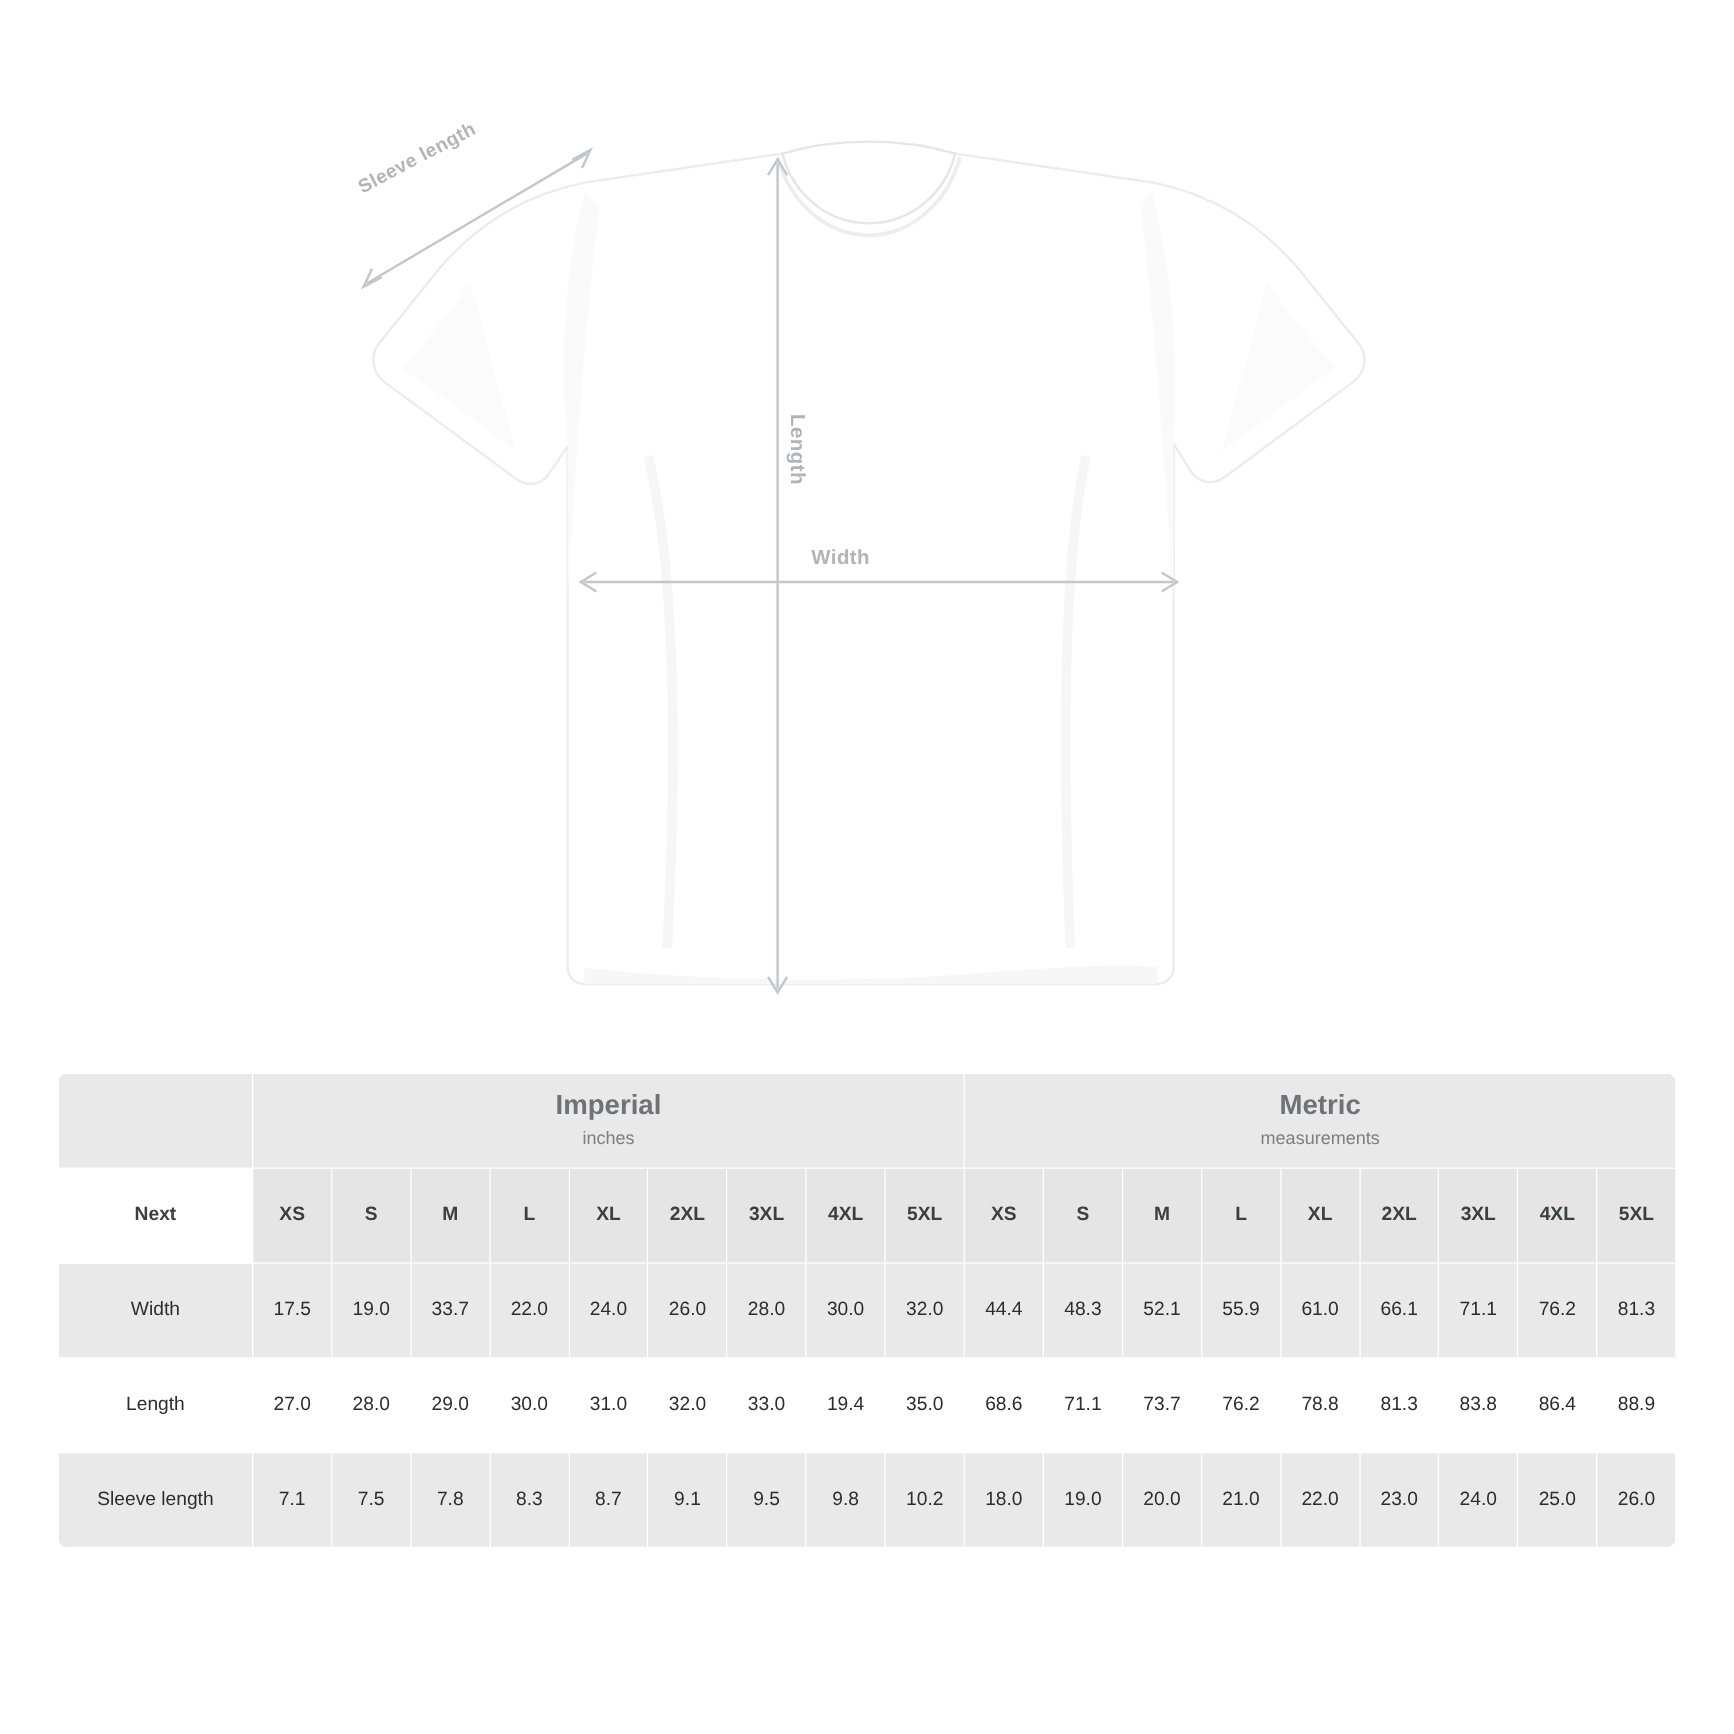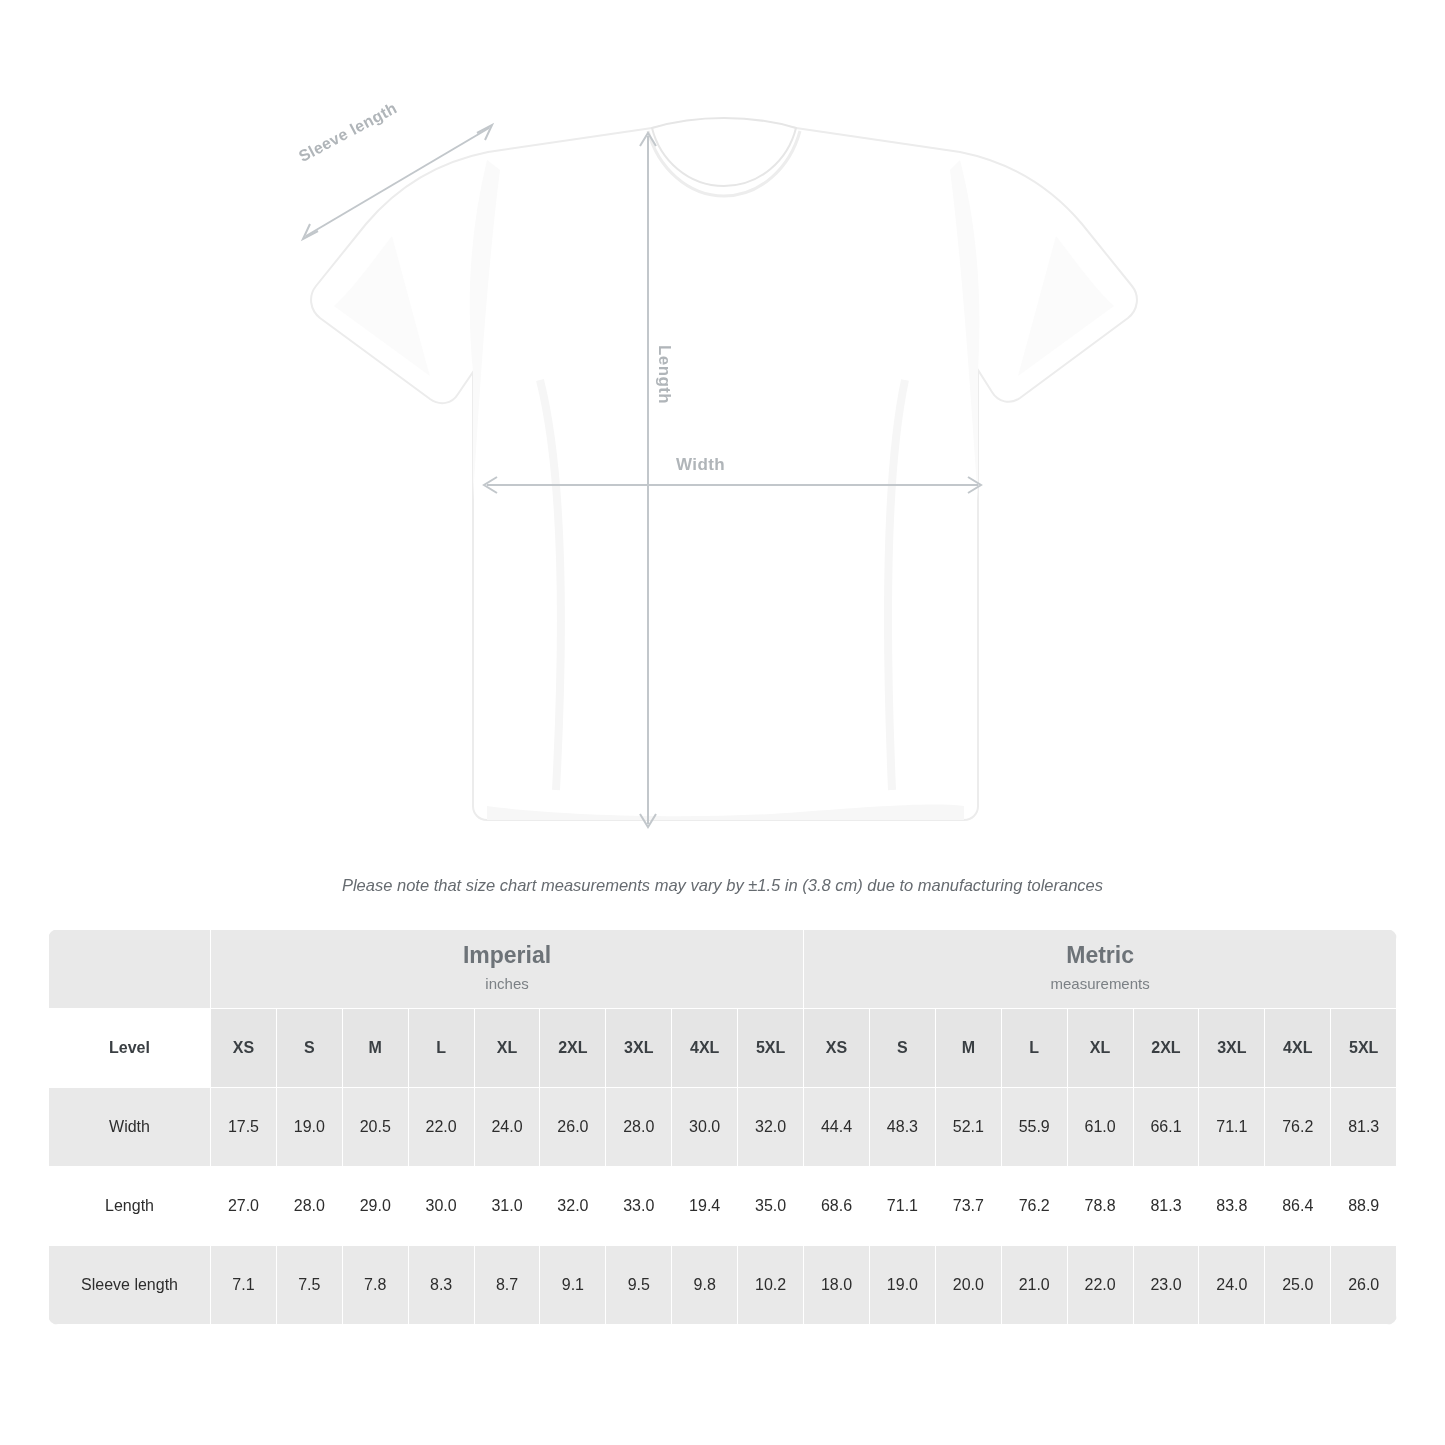--- a/index.html
+++ b/index.html
@@ -216,21 +216,20 @@
           <polyline points="477,133 492,125 485,140"></polyline>
         </g>
       </svg>
     </div>
 
     <div class="dim-label label-sleeve">Sleeve length</div>
     <div class="dim-label label-length">Length</div>
     <div class="dim-label label-width">Width</div>
   </div>
 
-  <div class="subtitle">Please note that size chart measurements may vary by ±1.5 in (3.8 cm) due to manufacturing tolerances</div>
 
   <div class="table-wrap">
     <table class="sizes">
       <colgroup>
         <col class="col-label">
         <col class="col-val">
           <col class="col-val">
           <col class="col-val">
           <col class="col-val">
           <col class="col-val">
@@ -255,21 +254,21 @@
             <div class="gname">Imperial</div>
             <div class="gunit">inches</div>
           </td>
           <td class="grouphead" colspan="9">
             <div class="gname">Metric</div>
             <div class="gunit">measurements</div>
           </td>
         </tr>
 
         <tr class="sizerow">
-          <td class="rowlabel">Level</td>
+          <td class="rowlabel">Next</td>
           <td>XS</td>
           <td>S</td>
           <td>M</td>
           <td>L</td>
           <td>XL</td>
           <td>2XL</td>
           <td>3XL</td>
           <td>4XL</td>
           <td>5XL</td>
           <td>XS</td>
@@ -280,21 +279,21 @@
           <td>2XL</td>
           <td>3XL</td>
           <td>4XL</td>
           <td>5XL</td>
         </tr>
 
         <tr class="alt">
           <td class="rowlabel">Width</td>
           <td>17.5</td>
           <td>19.0</td>
-          <td>20.5</td>
+          <td>33.7</td>
           <td>22.0</td>
           <td>24.0</td>
           <td>26.0</td>
           <td>28.0</td>
           <td>30.0</td>
           <td>32.0</td>
           <td>44.4</td>
           <td>48.3</td>
           <td>52.1</td>
           <td>55.9</td>

